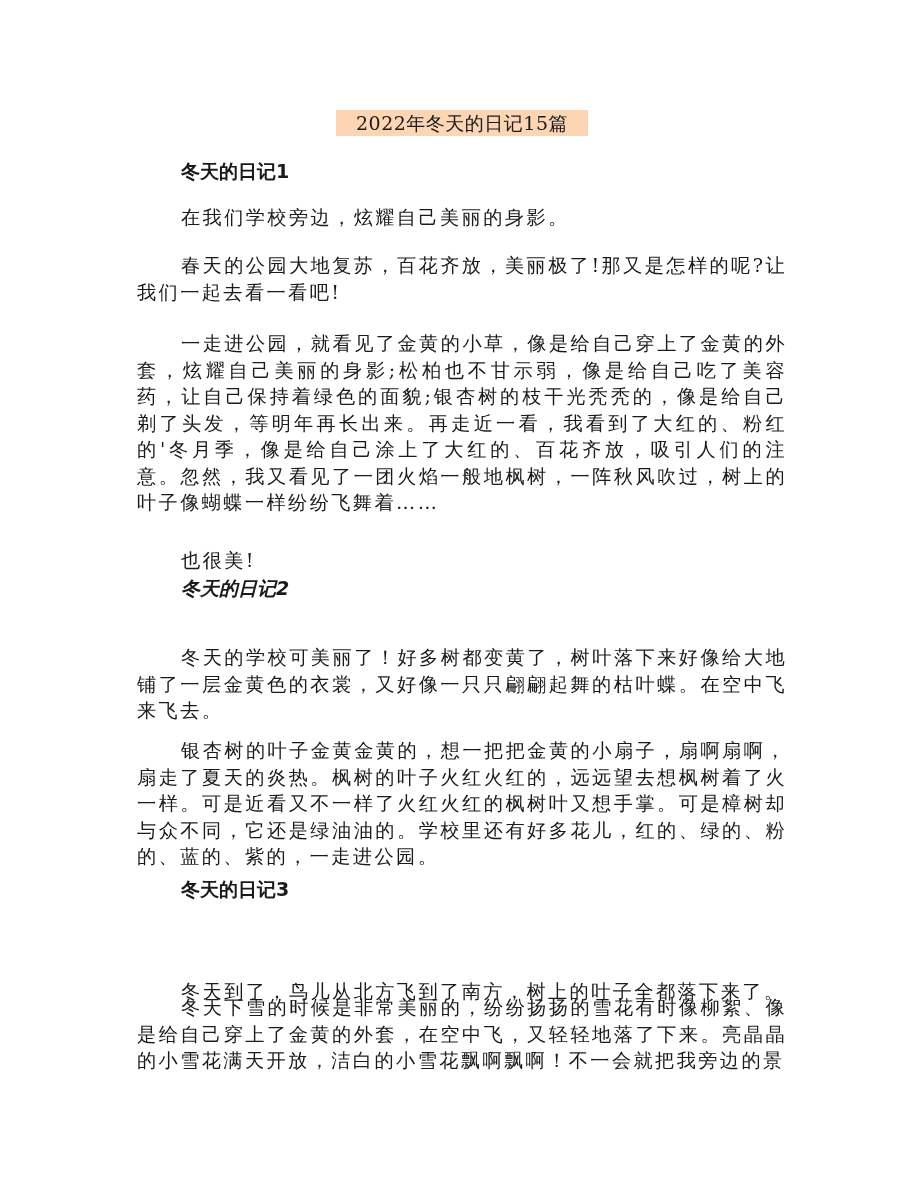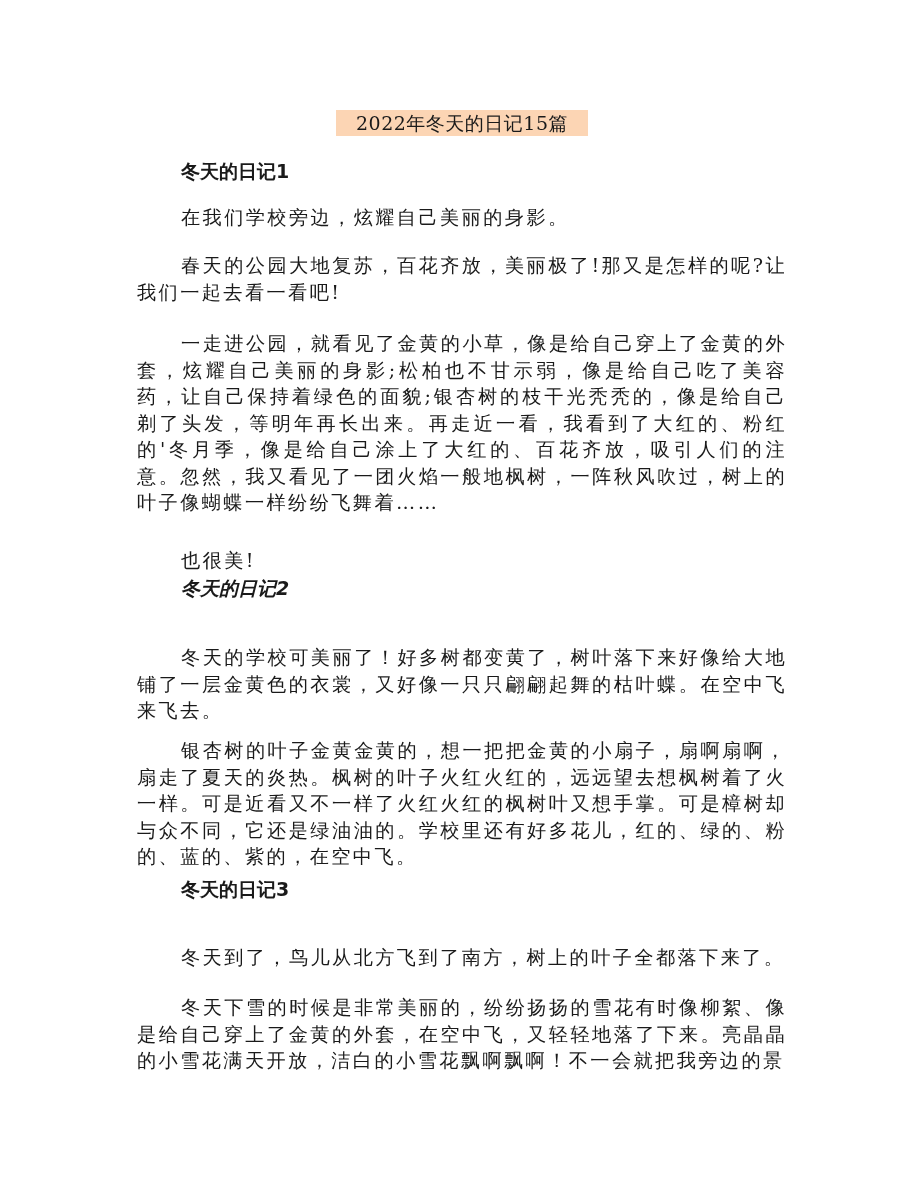--- a/index.html
+++ b/index.html
@@ -85,26 +85,26 @@
     <p class="para">也很美!</p>
   </div>
 
   <div class="block" style="top:575px;font-style:italic;">
     <p class="heading">冬天的日记2</p>
   </div>
   <div class="block" style="top:636px;margin-top:9px;">
     <p class="para">冬天的学校可美丽了！好多树都变黄了，树叶落下来好像给大地铺了一层金黄色的衣裳，又好像一只只翩翩起舞的枯叶蝶。在空中飞来飞去。</p>
   </div>
   <div class="block" style="top:738px;">
-    <p class="para">银杏树的叶子金黄金黄的，想一把把金黄的小扇子，扇啊扇啊，扇走了夏天的炎热。枫树的叶子火红火红的，远远望去想枫树着了火一样。可是近看又不一样了火红火红的枫树叶又想手掌。可是樟树却与众不同，它还是绿油油的。学校里还有好多花儿，红的、绿的、粉的、蓝的、紫的，在空中飞。</p>
+    <p class="para">银杏树的叶子金黄金黄的，想一把把金黄的小扇子，扇啊扇啊，扇走了夏天的炎热。枫树的叶子火红火红的，远远望去想枫树着了火一样。可是近看又不一样了火红火红的枫树叶又想手掌。可是樟树却与众不同，它还是绿油油的。学校里还有好多花儿，红的、绿的、粉的、蓝的、紫的，一走进公园。</p>
   </div>
 
   <div class="block" style="top:876px;">
     <p class="heading">冬天的日记3</p>
   </div>
-  <div class="block" style="top:945px;">
+  <div class="block" style="top:979px;">
     <p class="para">冬天到了，鸟儿从北方飞到了南方，树上的叶子全都落下来了。</p>
   </div>
   <div class="block" style="top:995px;">
     <p class="para">冬天下雪的时候是非常美丽的，纷纷扬扬的雪花有时像柳絮、像是给自己穿上了金黄的外套，在空中飞，又轻轻地落了下来。亮晶晶的小雪花满天开放，洁白的小雪花飘啊飘啊！不一会就把我旁边的景</p>
   </div>
 
 </div>
 
 </body></html>

